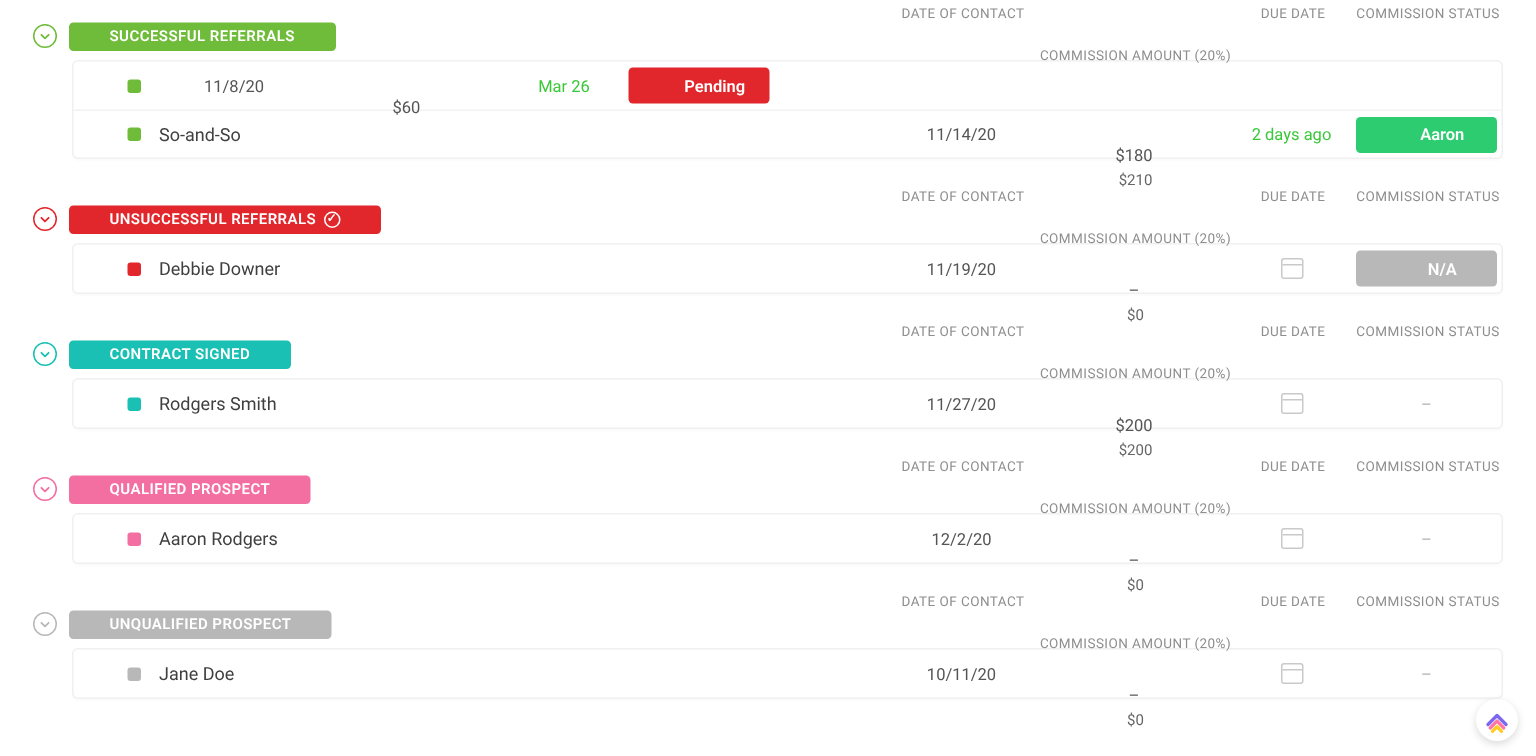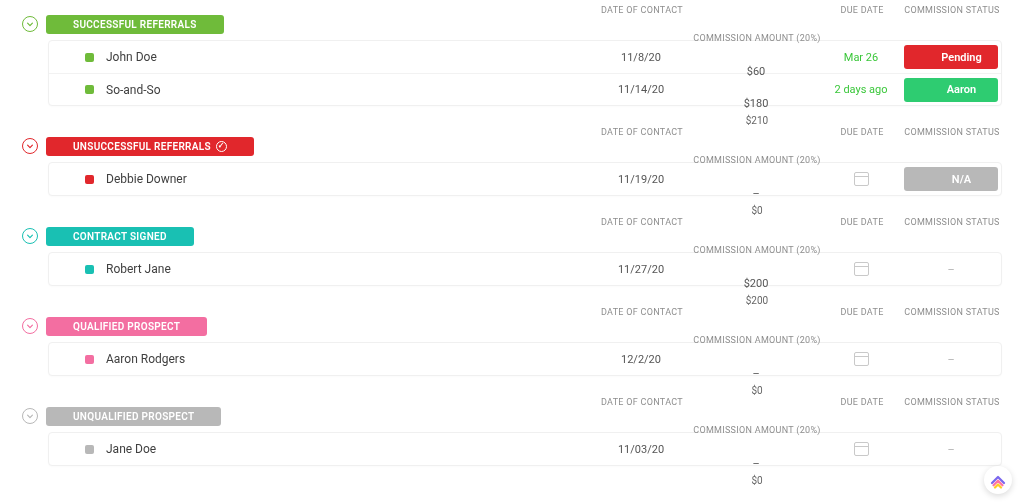--- a/index.html
+++ b/index.html
@@ -91,21 +91,20 @@
      <div class="col-headers">
        <span class="h col-date">DATE OF CONTACT</span>
        <span class="h col-comm">COMMISSION AMOUNT (20%)</span>
        <span class="h col-due">DUE DATE</span>
        <span class="h col-stat">COMMISSION STATUS</span>
      </div>
       </div>
       <div class="rows">
         <div class="row">
           <span class="status-sq" style="background:#6fbb3a"></span>
-       <span class="name">John Doe</span>
        <span class="cell col-date">11/8/20</span>
        <span class="cell col-comm">$60</span>
        <span class="cell col-due">
             <span class="due-green">Mar 26</span>
           </span>
        <span class="cell col-stat">
             <span class="status-badge" style="background:#e1272c">
               <span>Pending</span>
             </span>
           </span>
@@ -189,21 +188,21 @@
      <div class="col-headers">
        <span class="h col-date">DATE OF CONTACT</span>
        <span class="h col-comm">COMMISSION AMOUNT (20%)</span>
        <span class="h col-due">DUE DATE</span>
        <span class="h col-stat">COMMISSION STATUS</span>
      </div>
       </div>
       <div class="rows">
         <div class="row">
           <span class="status-sq" style="background:#19c0b3"></span>
-       <span class="name">Robert Jane</span>
+       <span class="name">Rodgers Smith</span>
        <span class="cell col-date">11/27/20</span>
        <span class="cell col-comm">$200</span>
        <span class="cell col-due">
             <span class="cal-icon"></span>
           </span>
        <span class="cell col-stat">
             <span class="dash">–</span>
           </span>
         </div>
       </div>
@@ -270,21 +269,21 @@
        <span class="h col-date">DATE OF CONTACT</span>
        <span class="h col-comm">COMMISSION AMOUNT (20%)</span>
        <span class="h col-due">DUE DATE</span>
        <span class="h col-stat">COMMISSION STATUS</span>
      </div>
       </div>
       <div class="rows">
         <div class="row">
           <span class="status-sq" style="background:#b8b8b8"></span>
        <span class="name">Jane Doe</span>
-       <span class="cell col-date">11/03/20</span>
+       <span class="cell col-date">10/11/20</span>
        <span class="cell col-comm">–</span>
        <span class="cell col-due">
             <span class="cal-icon"></span>
           </span>
        <span class="cell col-stat">
             <span class="dash">–</span>
           </span>
         </div>
       </div>
       <div class="total-row">

